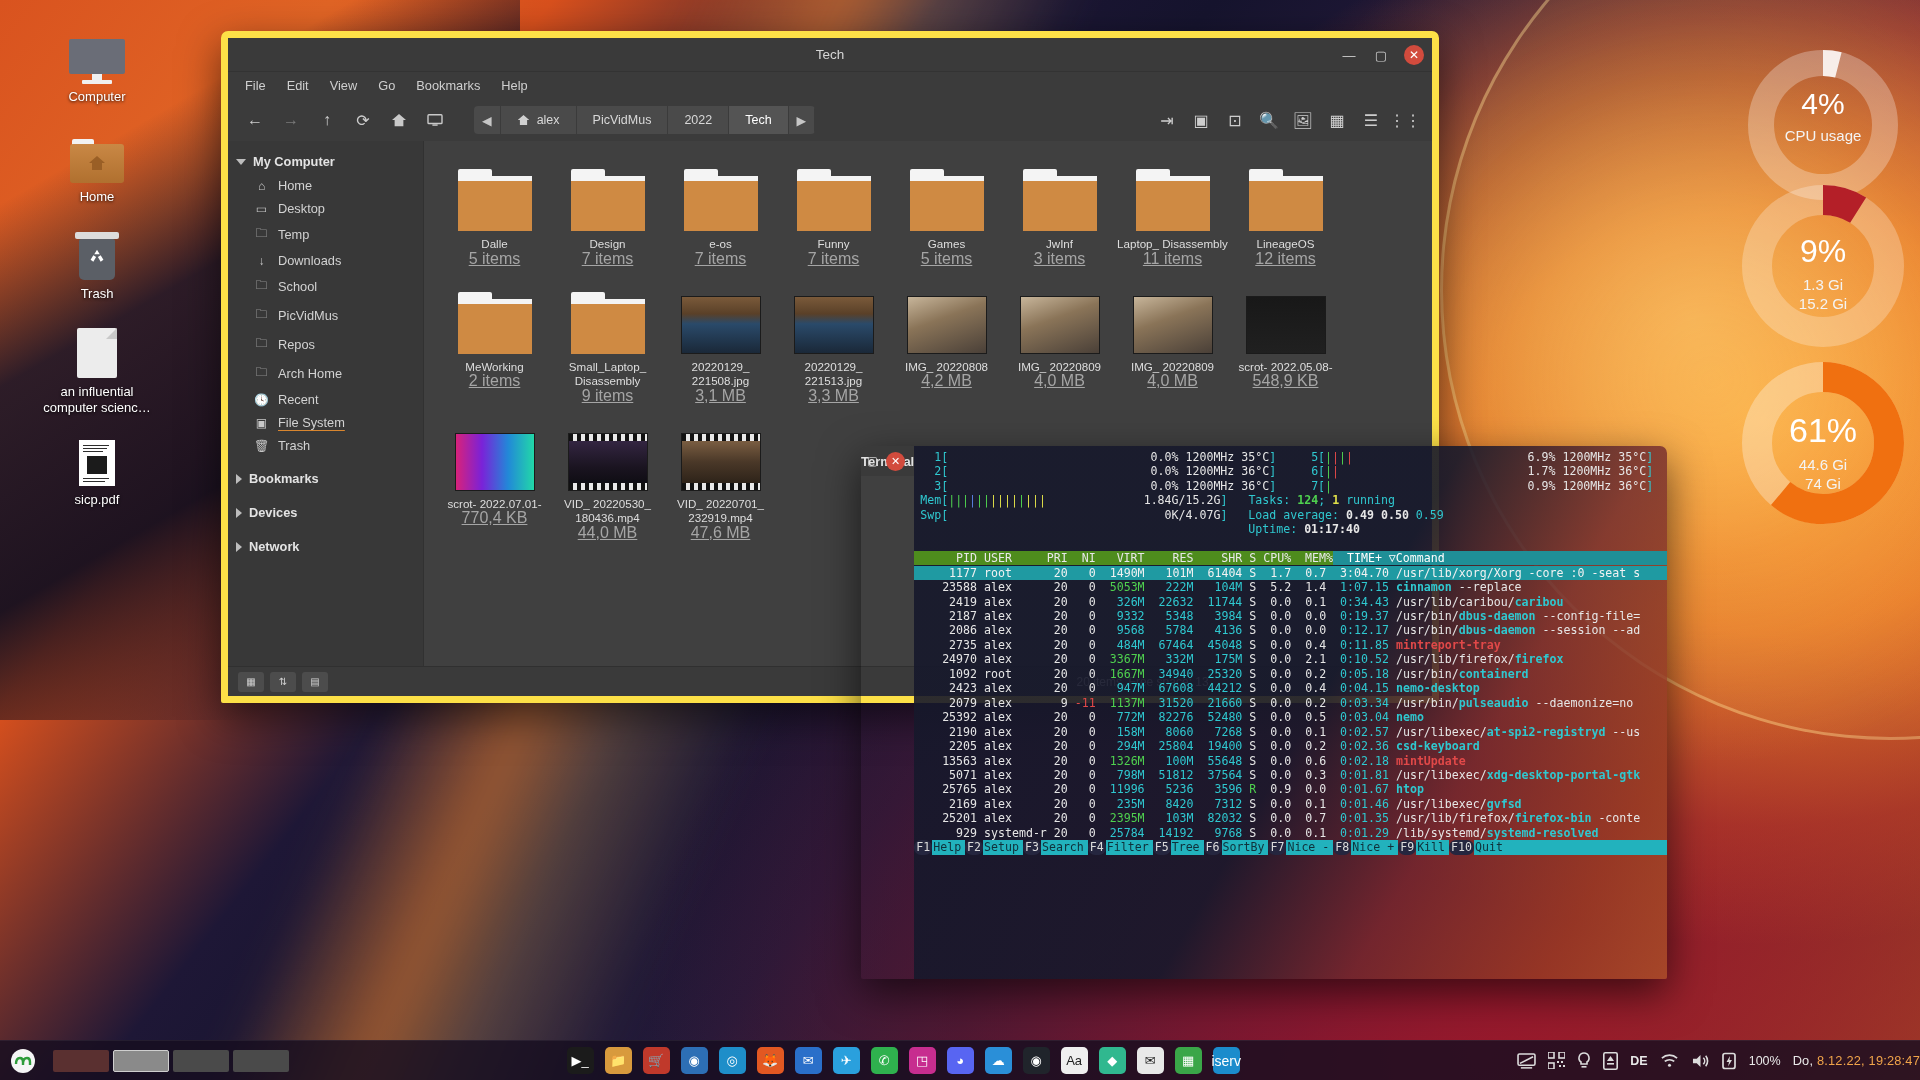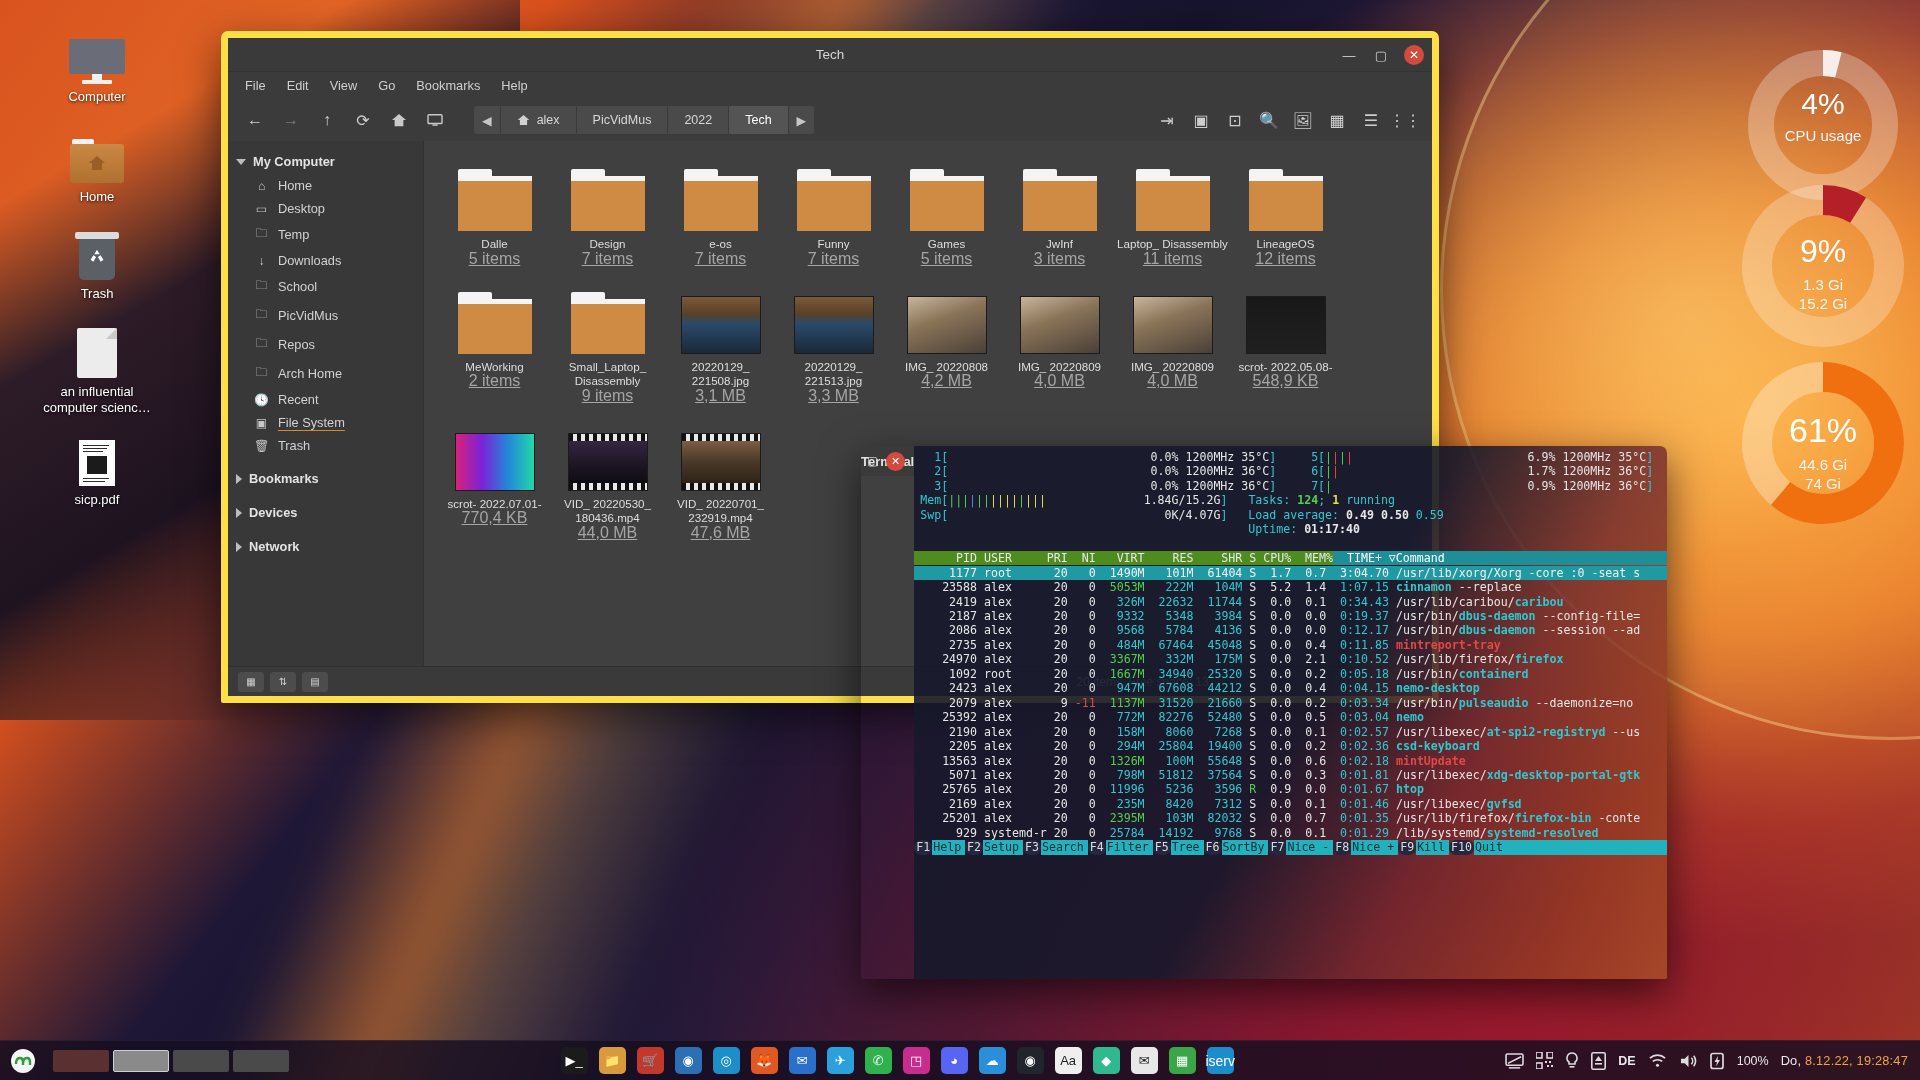--- a/index.html
+++ b/index.html
@@ -183,21 +183,21 @@
     display:flex; align-items:center;
     border-top:1px solid rgba(255,255,255,0.06);
   }
   #panel-left{ display:flex; align-items:center; padding-left:6px; gap:7px; }
   .menu-btn{ width:34px;height:34px;border-radius:4px;display:flex;align-items:center;justify-content:center; }
   .wsel{ display:flex; gap:4px; margin-left:6px; }
   .ws{ width:56px;height:22px;background:#4a4a4a;border-radius:2px; }
   .ws.active{ background:#8a8a8a; border:1px solid #cfcfcf; }
   #panel-center{ display:flex; align-items:center; gap:11px; margin:0 auto; }
   .launcher{ width:27px;height:27px;border-radius:5px;display:flex;align-items:center;justify-content:center;font-size:13px;color:#fff; }
-  #panel-right{ display:flex; align-items:center; gap:12px; padding-right:12px; color:#e8e8e8; font-size:12.5px; }
+  #panel-right{ display:flex; align-items:center; gap:12px; color:#e8e8e8; font-size:12.5px; }
   .tray-ic{ display:flex;align-items:center;justify-content:center;color:#dcdcdc; }
   .clock{ font-size:12.8px; color:#e9e9e9; letter-spacing:0.2px; }
   .clock .accent{ color:#f0a44a; }
 </style>
 </head>
 <body>
 
 <div id="wallpaper">
   <div id="wall-dark-left"></div>
   <div id="wall-glow"></div>

